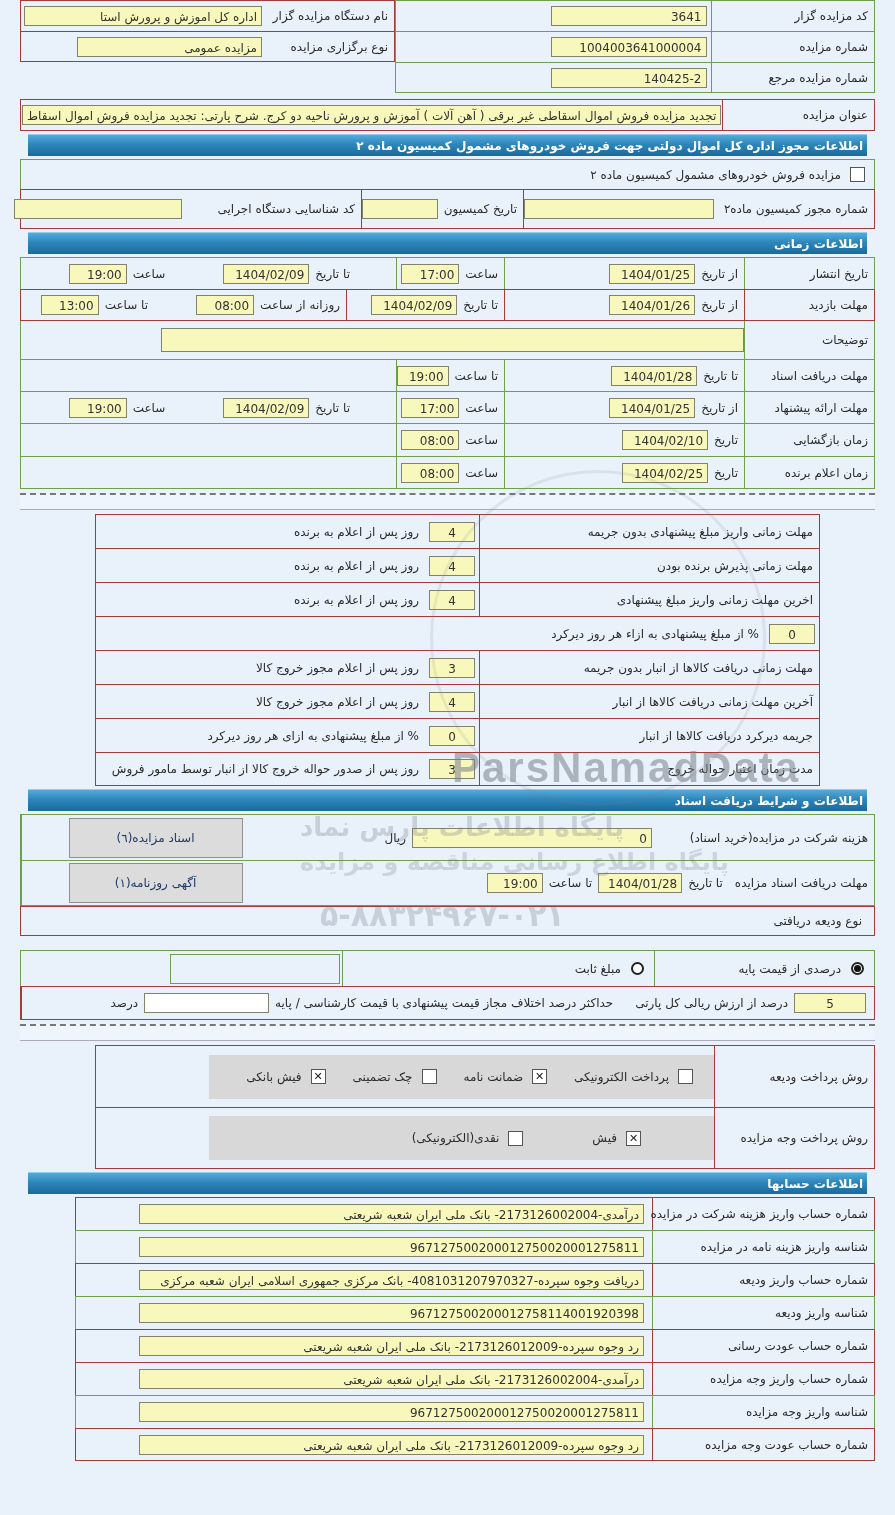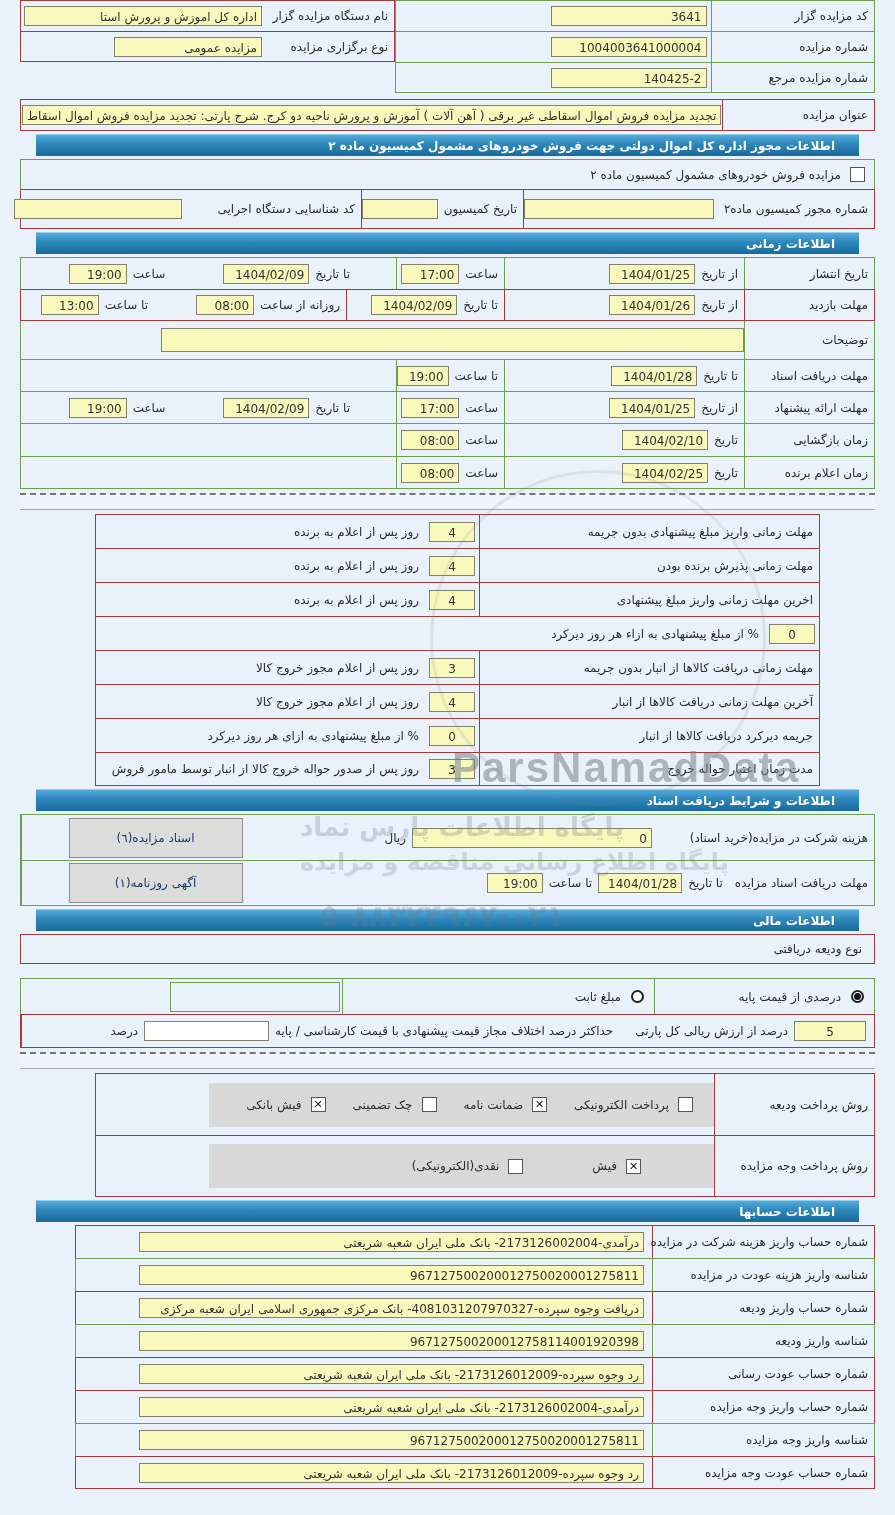--- a/index.html
+++ b/index.html
@@ -17,24 +17,24 @@
     background:#f8f8bc;border:1px solid #83836b;height:20px;line-height:18px;
     padding:1px 4px;box-sizing:border-box;overflow:hidden;white-space:nowrap;
   }
   .inp.num{direction:ltr;text-align:right;}
   .inp.white{background:#ffffff;}
   .bg{border:1px solid #6f9e4f;}
   .br{border:1px solid #a33b3b;}
   .vg{border-left:1px solid #6f9e4f;}
   .vr{border-left:1px solid #a33b3b;}
   .sec{
-    height:22px;line-height:22px;margin:3px 16px;
+    height:22px;line-height:22px;margin:3px 8px;
     background:linear-gradient(180deg,#55aadb 0%,#2d86ba 45%,#1a6a9c 100%);
     border-top:1px solid #8fd0ef;
-    color:#fff;font-weight:bold;padding-right:24px;box-sizing:border-box;
+    color:#fff;font-weight:bold;padding-right:4px;box-sizing:border-box;
   }
   .cb{
     width:13px;height:13px;background:#fff;border:1px solid #555;
     display:inline-flex;align-items:center;justify-content:center;
     font-size:11px;line-height:11px;color:#222;flex:0 0 13px;margin:0 3px;
   }
   .radio{
     width:13px;height:13px;border:2px solid #222;border-radius:50%;
     background:#fff;flex:0 0 13px;margin:0 4px;box-sizing:border-box;position:relative;
   }
@@ -108,21 +108,21 @@
           </div>
         <div class="cell" style="flex:1;">
           <div class="inp" style="width:238px;">اداره کل اموزش و پرورش استا</div>
         </div>
       </div>
       <div class="row br" style="height:31px;">
         <div class="cell" style="width:132px;">
             <span class="lbl">نوع برگزاری مزایده</span>
           </div>
         <div class="cell" style="flex:1;">
-          <div class="inp" style="width:148px;padding-left:45px;">مزایده عمومی</div>
+          <div class="inp" style="width:185px;padding-left:45px;">مزایده عمومی</div>
         </div>
       </div>
     </div>
   </div>
 
   <div class="row br" style="height:32px;margin-top:6px;">
     <div class="cell vr" style="width:163px;">
         <span class="lbl">عنوان مزایده</span>
       </div>
     <div class="cell" style="flex:1;padding:0 1px;">
@@ -361,21 +361,20 @@
       <span class="lbl">تا تاریخ</span>
       <div class="inp num" style="width:84px;">1404/01/28</div>
       <span class="lbl">تا ساعت</span>
       <div class="inp num" style="width:56px;">19:00</div>
     </div>
     <div class="cell vg" style="width:268px;justify-content:center;">
       <div class="btn">آگهی روزنامه(١)</div>
     </div>
   </div>
 
-  <div class="sec">اطلاعات مالی</div>
 
   <div class="row br" style="height:30px;padding-right:6px;">
     <span class="lbl">نوع ودیعه دریافتی</span>
   </div>
 
   <div style="height:14px;"></div>
 
   <div class="row bg" style="height:36px;border-bottom:none;">
     <div class="cell vg" style="width:220px;padding-right:6px;">
       <span class="radio sel"></span>
@@ -455,21 +454,21 @@
     <div class="row br" style="height:33px;border-bottom:none;">
       <div class="cell vr" style="width:222px;">
           <span class="lbl">شماره حساب واریز هزینه شرکت در مزایده</span>
         </div>
       <div class="cell" style="flex:1;justify-content:flex-start;padding-right:8px;">
         <div class="inp" style="width:505px;">درآمدی-2173126002004- بانک ملی ایران شعبه شریعتی</div>
       </div>
     </div>
     <div class="row bg" style="height:33px;border-bottom:none;">
       <div class="cell vg" style="width:222px;">
-          <span class="lbl">شناسه واریز هزینه عودت در مزایده</span>
+          <span class="lbl">شناسه واریز هزینه نامه در مزایده</span>
         </div>
       <div class="cell" style="flex:1;justify-content:flex-start;padding-right:8px;">
         <div class="inp num" style="width:505px;">967127500200012750020001275811</div>
       </div>
     </div>
     <div class="row br" style="height:33px;border-bottom:none;">
       <div class="cell vr" style="width:222px;">
           <span class="lbl">شماره حساب واریز ودیعه</span>
         </div>
       <div class="cell" style="flex:1;justify-content:flex-start;padding-right:8px;">

